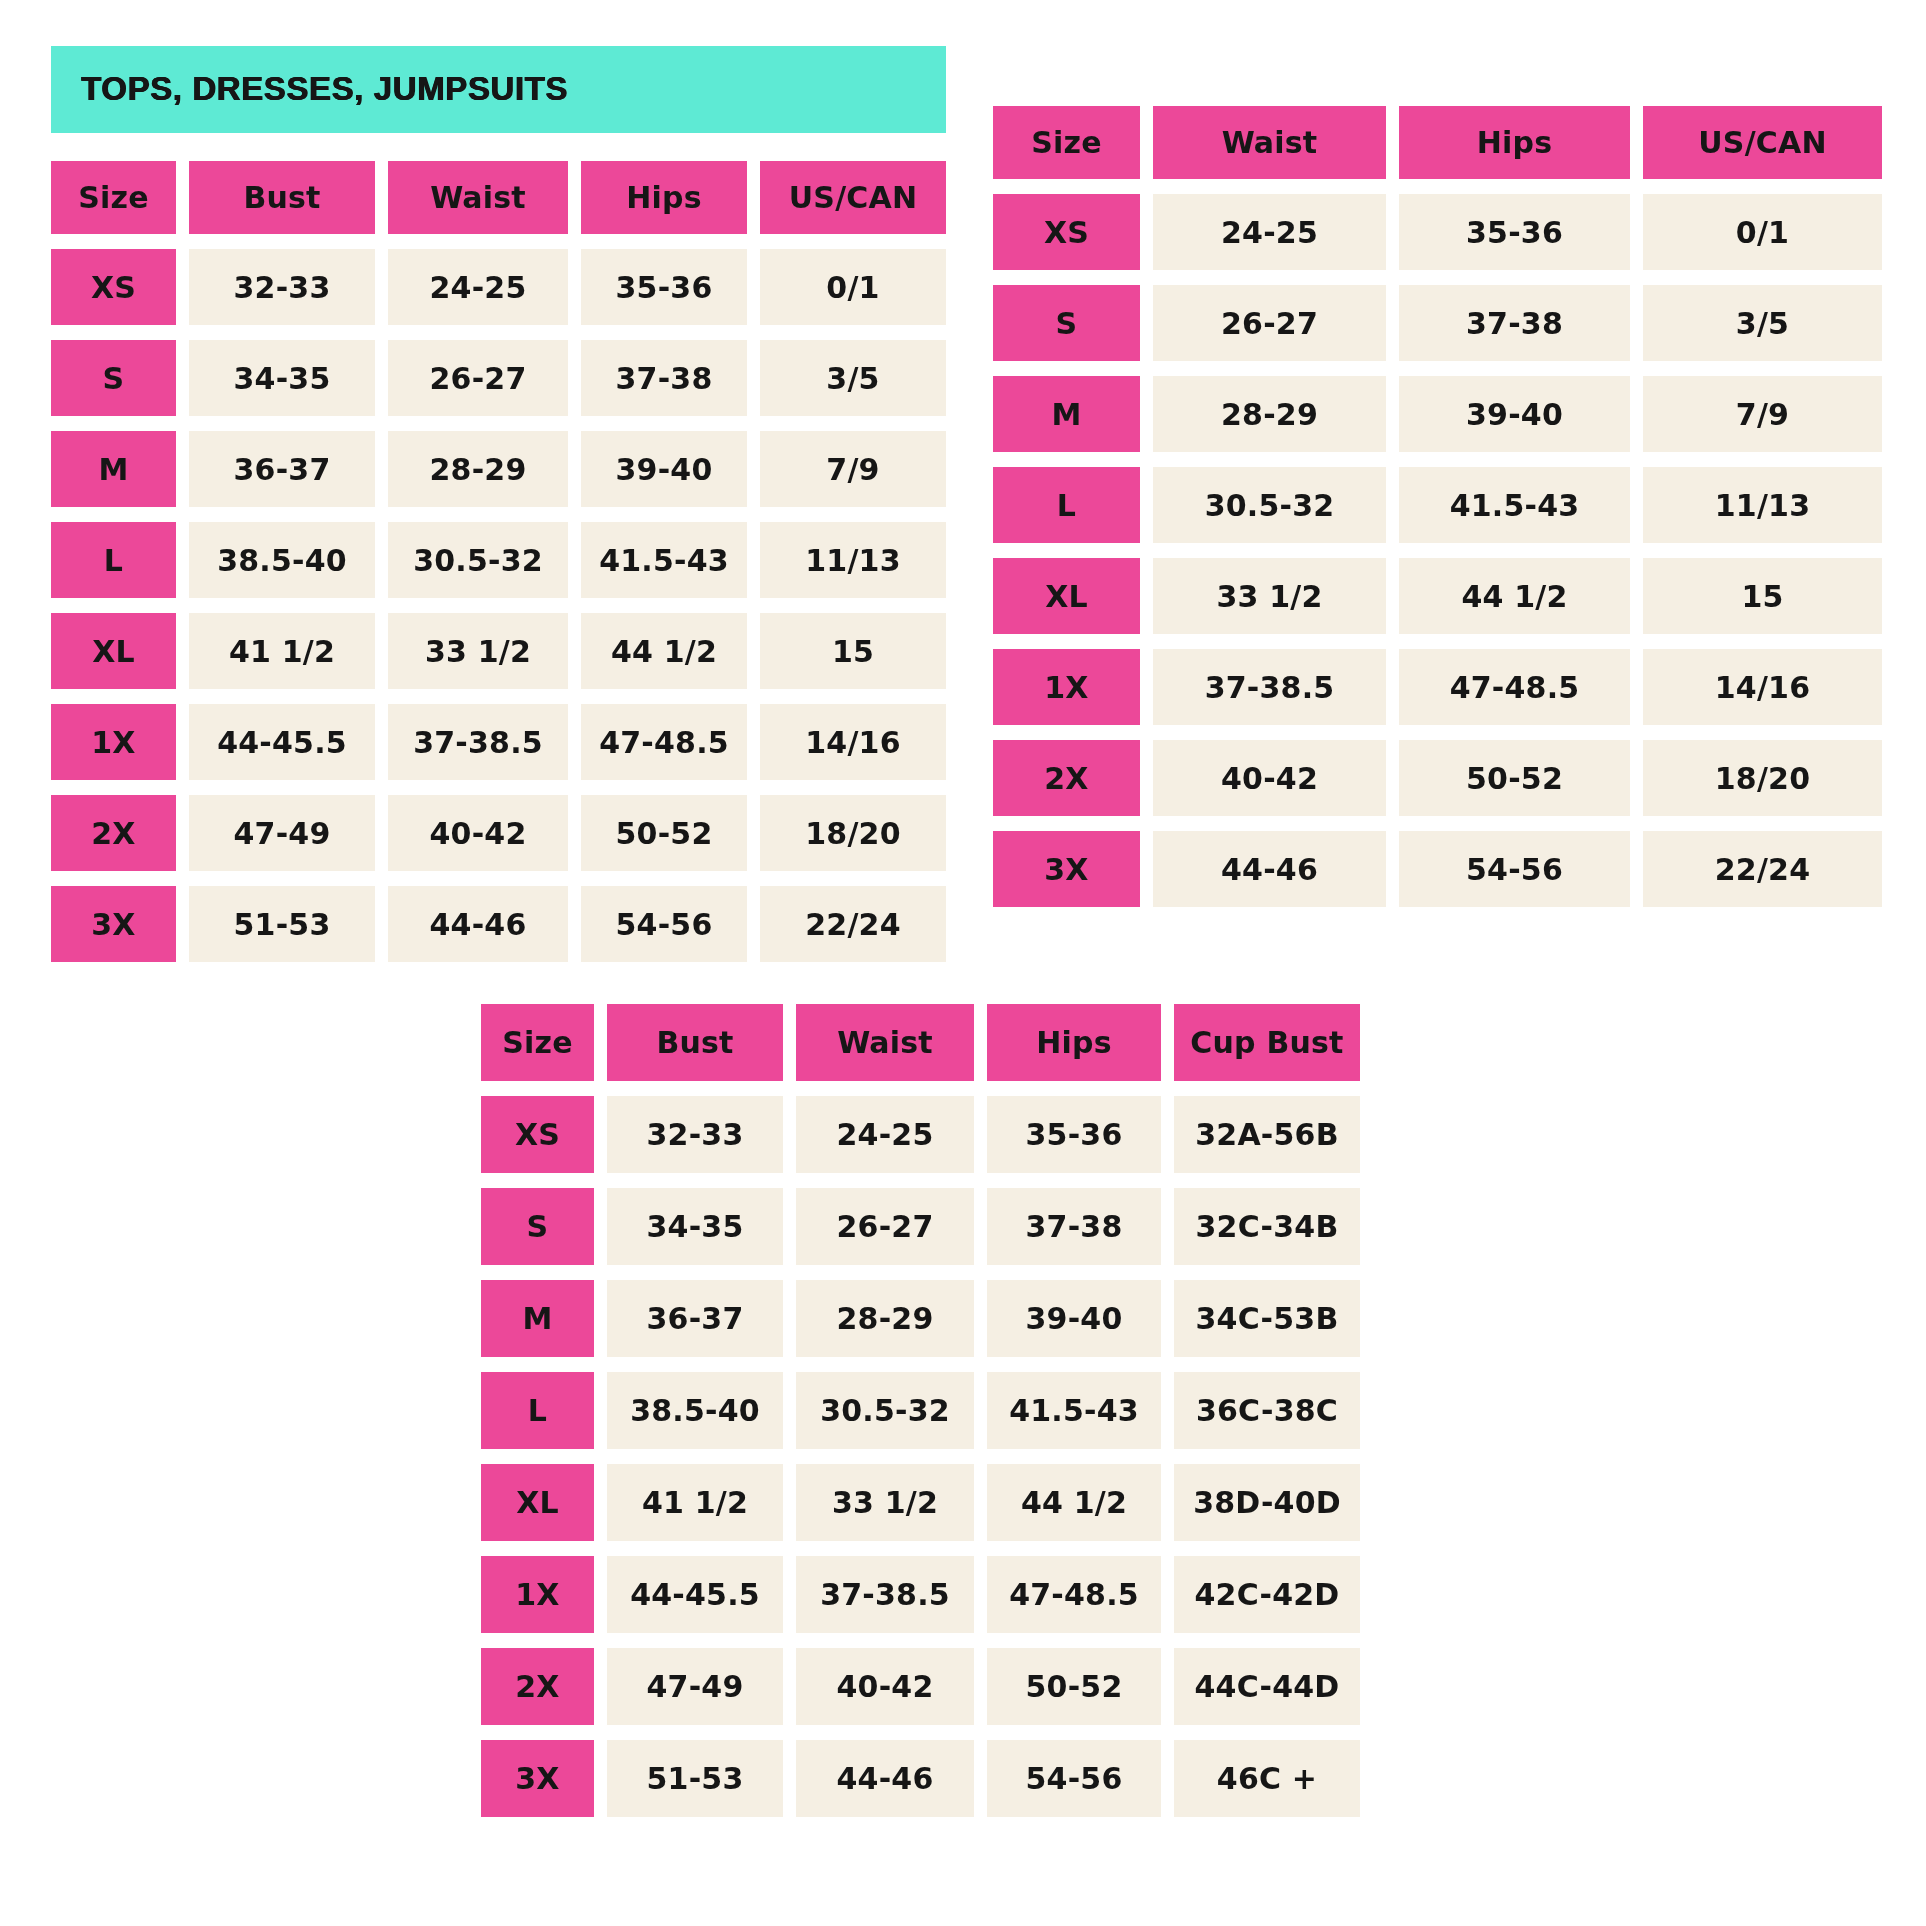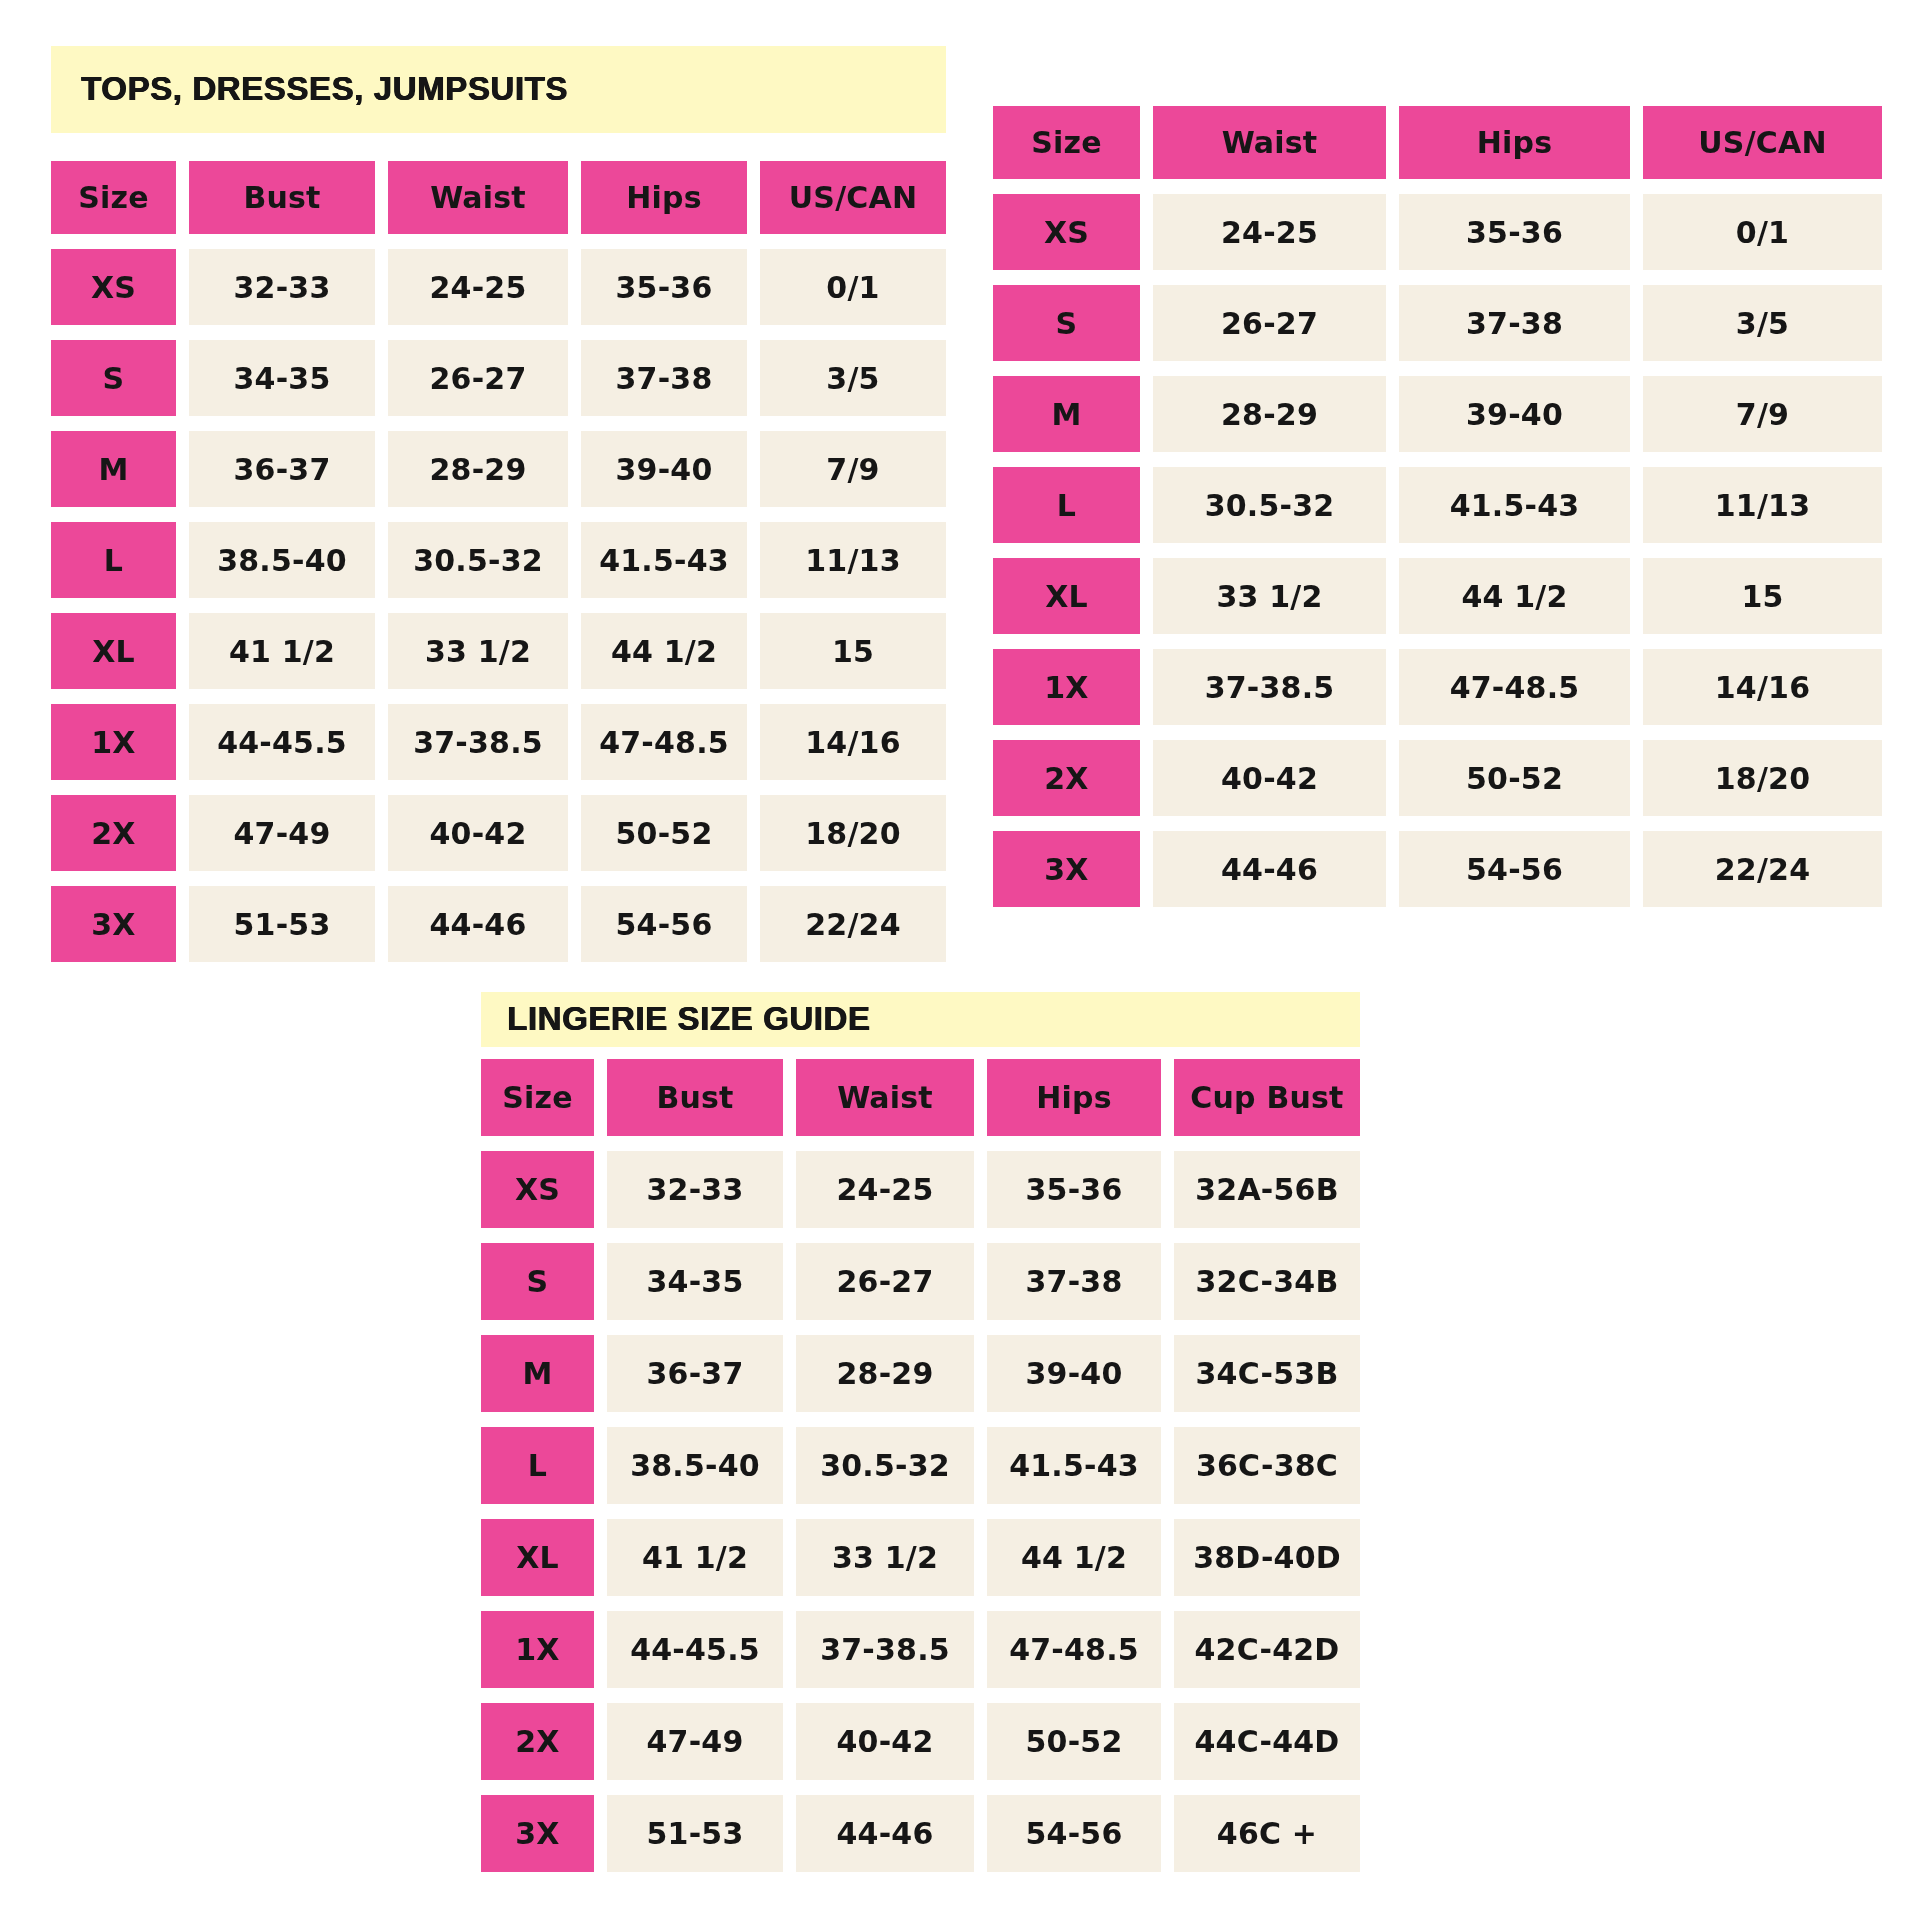--- a/index.html
+++ b/index.html
@@ -9,21 +9,21 @@
     height: 1927px;
     background: #ffffff;
     font-family: "DejaVu Sans", "Liberation Sans", sans-serif;
     color: #161616;
     overflow: hidden;
   }
   .size-table { position: absolute; }
 
   
   .banner {
-    background: #fef9c3;
+    background: #5eead4;
     display: flex;
     flex-direction: column;
     justify-content: center;
     box-sizing: border-box;
     padding-left: 30px;
     width: 100%;
   }
   .banner .title {
     font-family: "Liberation Sans", sans-serif;
     font-weight: bold;
@@ -176,24 +176,20 @@
         <div class="cell data">50-52</div>
         <div class="cell data">18/20</div>
         <div class="cell rowlabel">3X</div>
         <div class="cell data">44-46</div>
         <div class="cell data">54-56</div>
         <div class="cell data">22/24</div>
       </div>
   </section>
 
   <section class="size-table" id="table-lingerie">
-    <header class="banner">
-      <div class="title">LINGERIE SIZE GUIDE</div>
-
-    </header>
     <div class="grid">
         <div class="cell head">Size</div>
         <div class="cell head">Bust</div>
         <div class="cell head">Waist</div>
         <div class="cell head">Hips</div>
         <div class="cell head">Cup Bust</div>
         <div class="cell rowlabel">XS</div>
         <div class="cell data">32-33</div>
         <div class="cell data">24-25</div>
         <div class="cell data">35-36</div>

